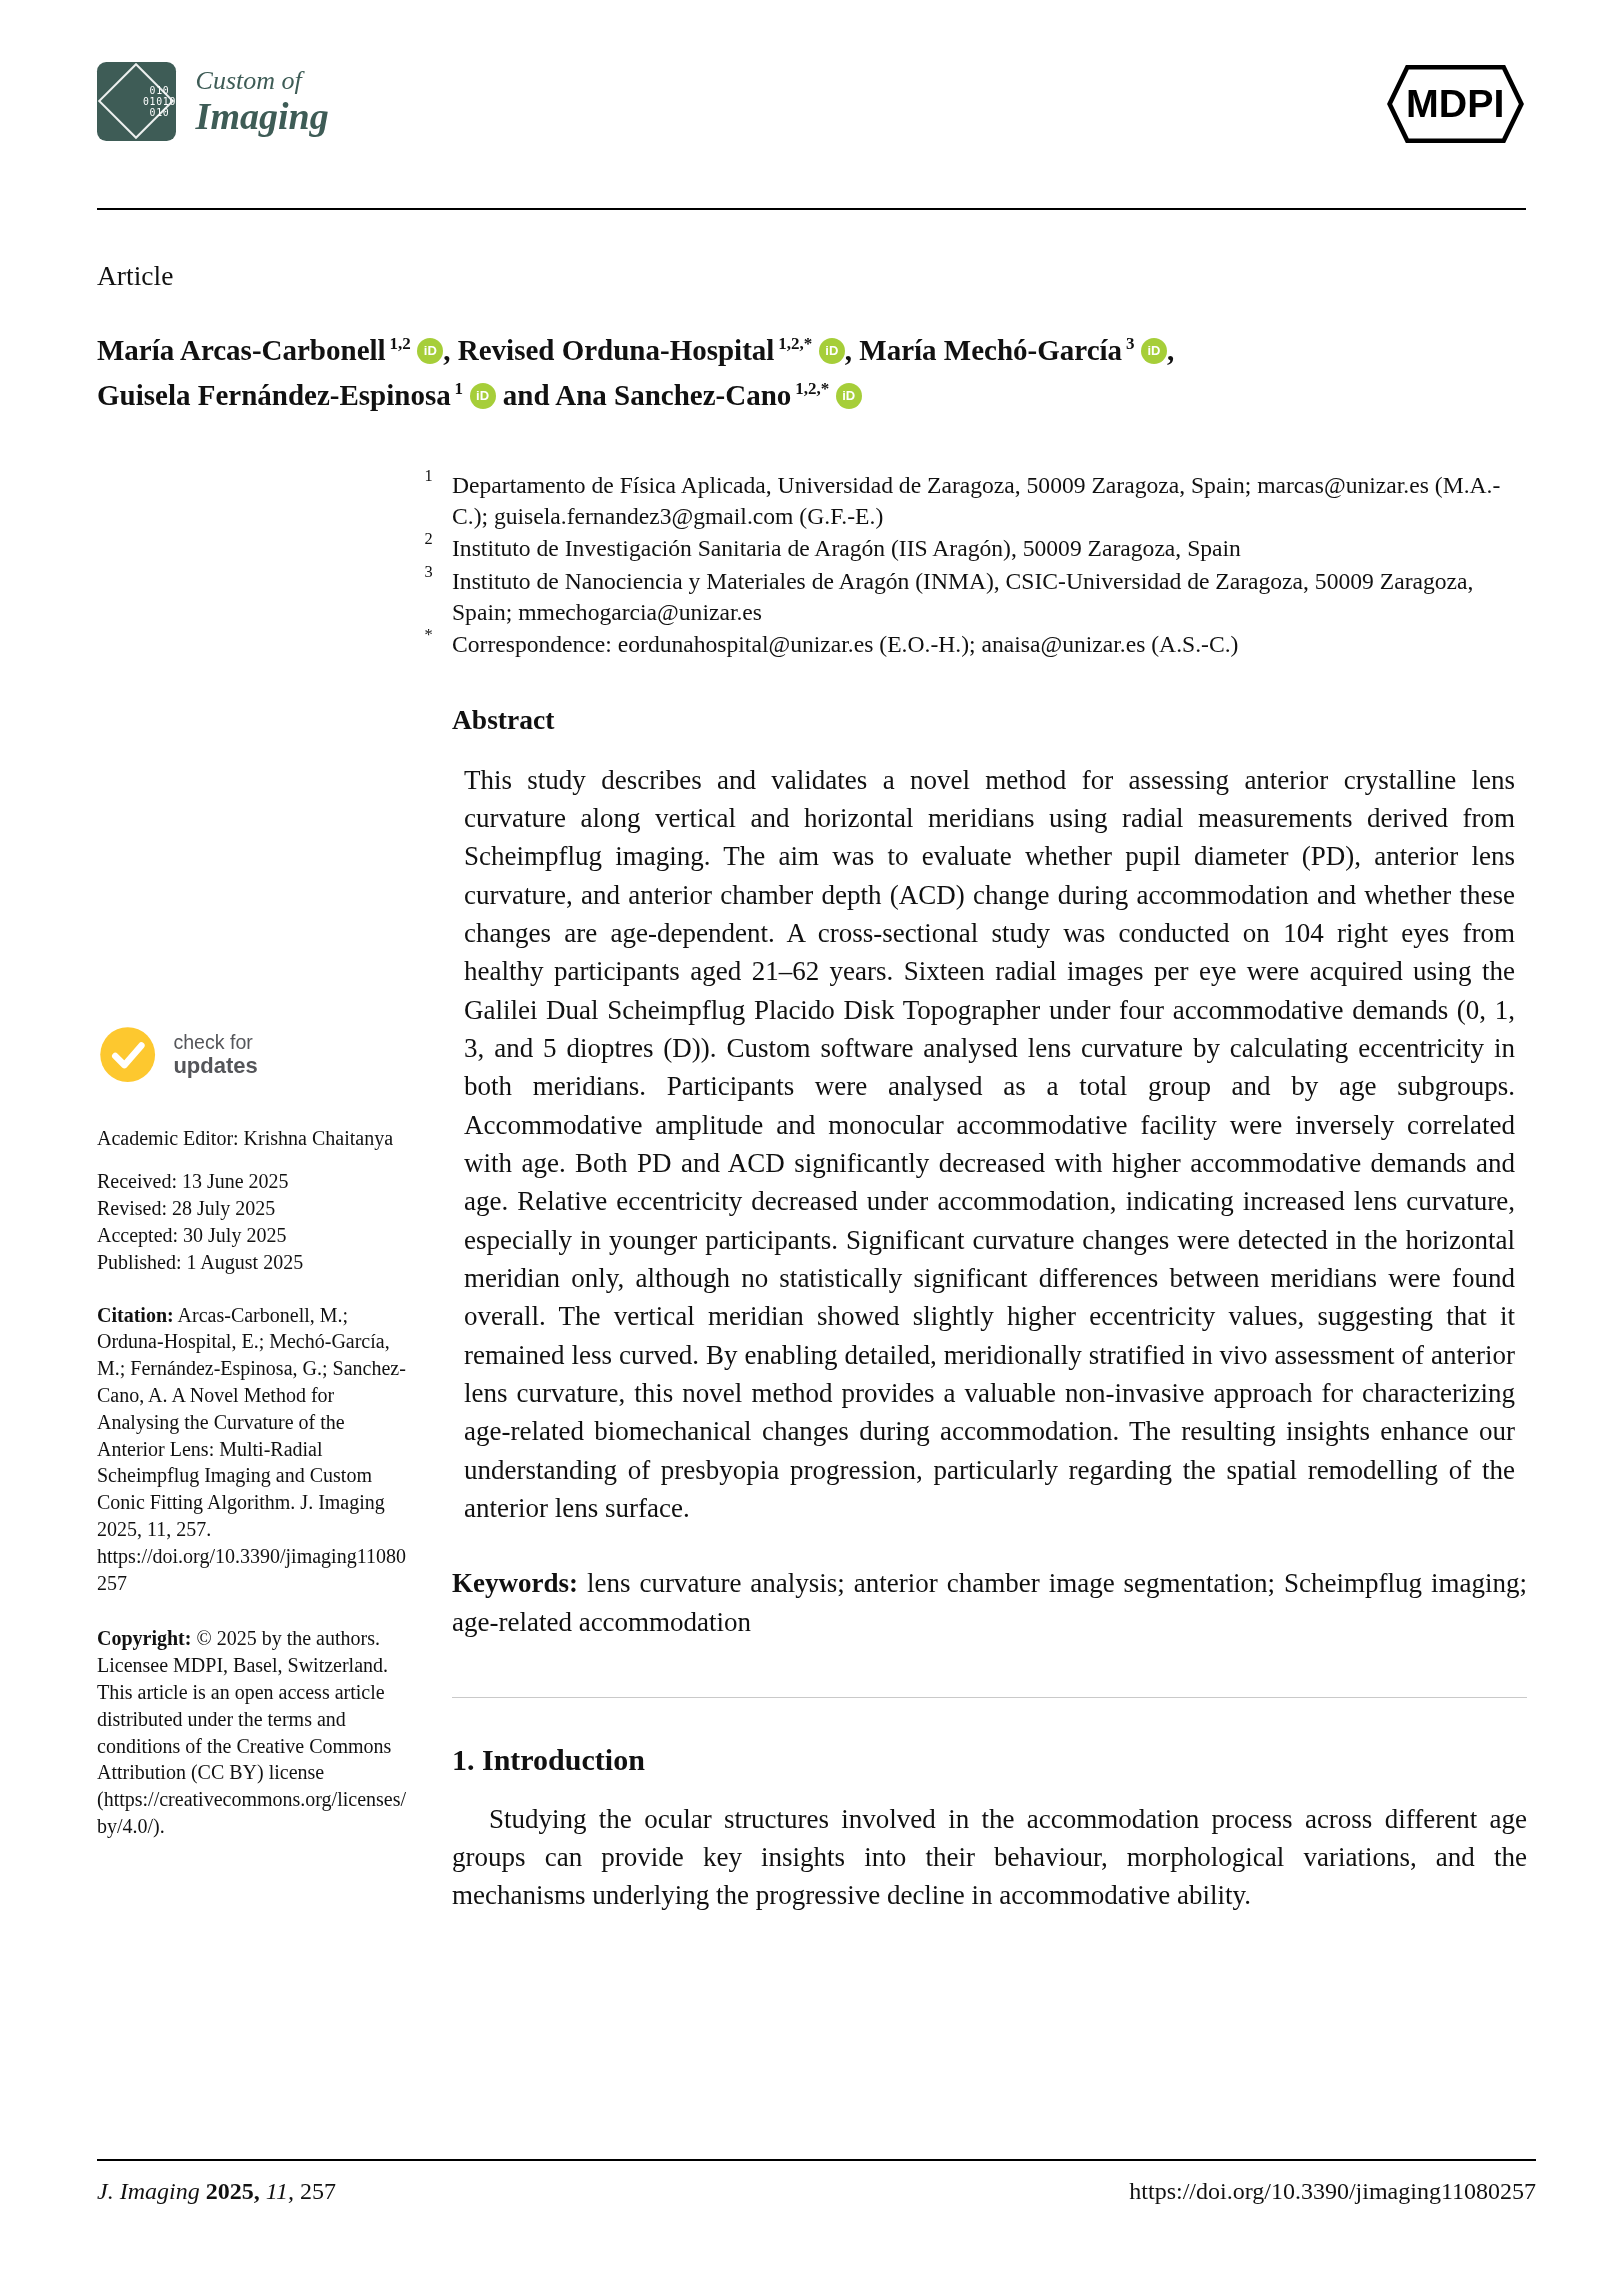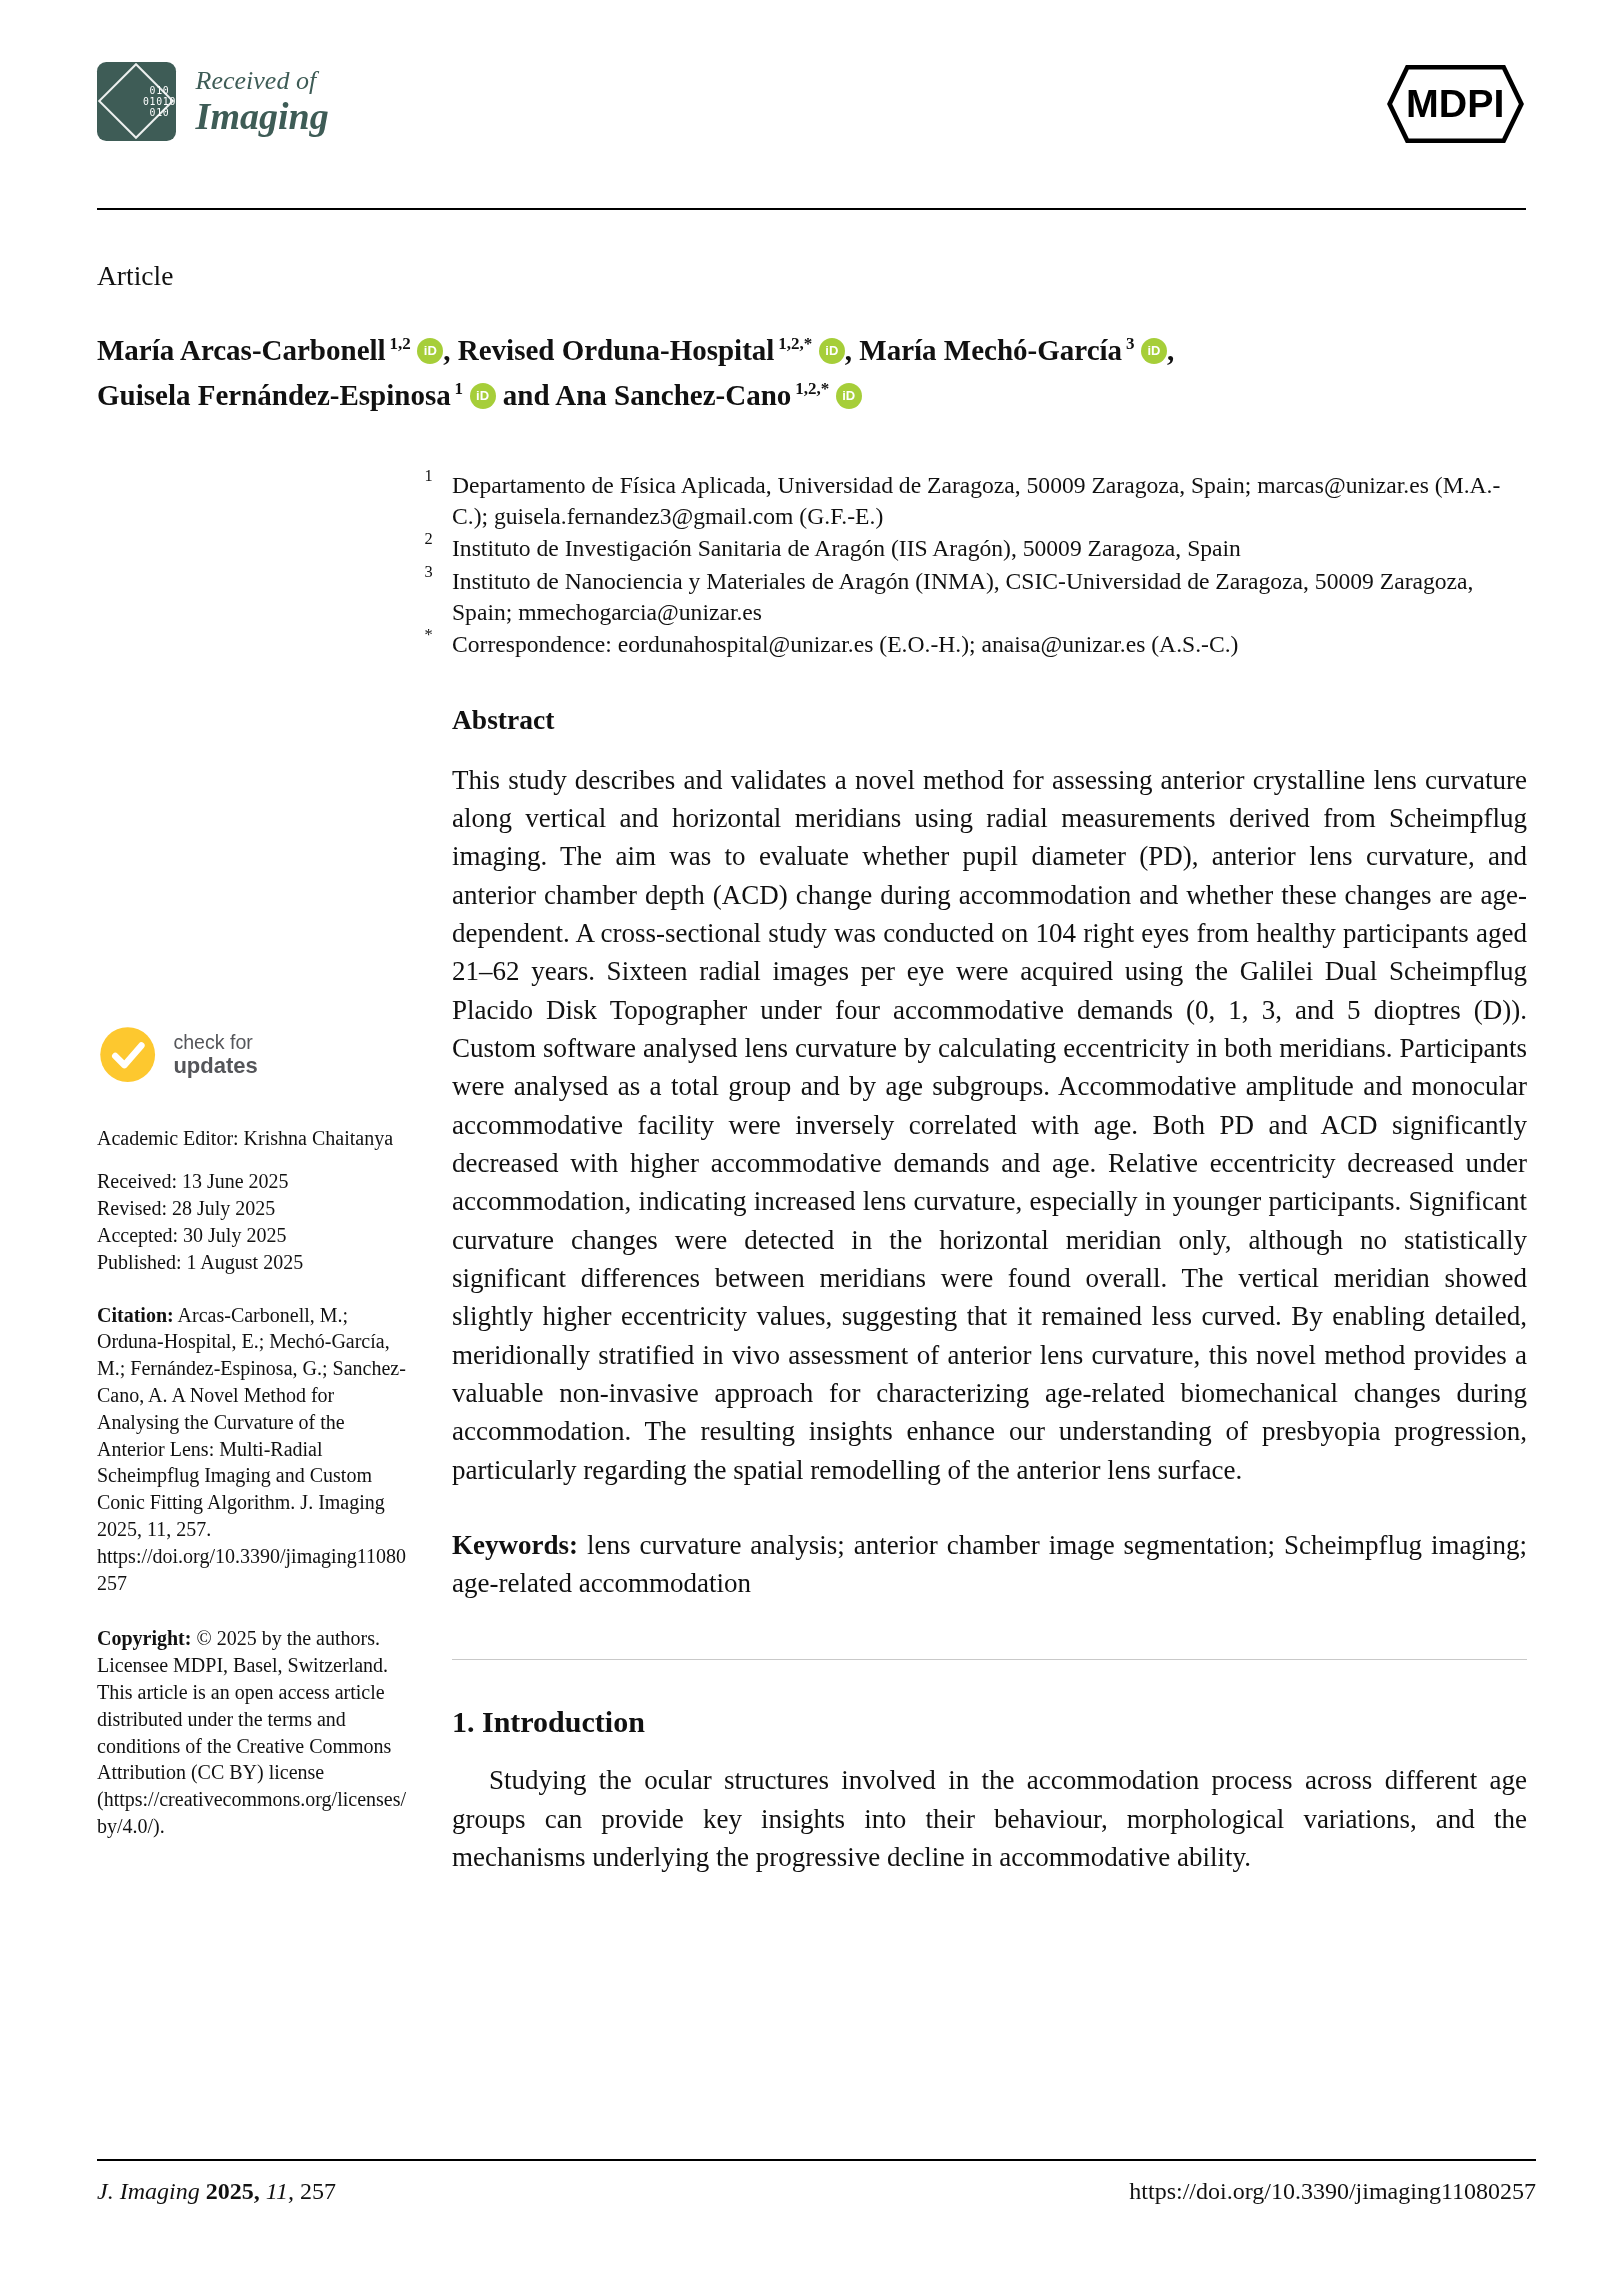--- a/index.html
+++ b/index.html
@@ -107,21 +107,21 @@
   .check-badge-text .cb2 { font-weight: 700; font-size: 22px; }
   .editor-block { margin-top: 39px; }
   .dates-block { margin-top: 17px; }
   .citation-block { margin-top: 26px; overflow-wrap: anywhere; }
   .copyright-block { margin-top: 29px; overflow-wrap: anywhere; }
   .sb-label { font-weight: 700; }
 
   
   .main { font-size: 27px; line-height: 1.42; text-align: justify; }
   .abstract-heading { font-weight: 700; font-size: 27.5px; margin: 0 0 22px 0; text-align: left; }
-  .abstract-text { margin: 0; }
+  .abstract-text { margin: 12px; }
   .keywords { margin-top: 37px; }
   .kw-label { font-weight: 700; }
   .body-divider { border: none; border-top: 1.3px solid #c9c9c9; margin: 56px 0 0 0; }
   .section-heading { font-size: 30px; font-weight: 700; margin: 41px 0 0 0; text-align: left; }
   .intro-paragraph { margin: 18.3px 0 0 0; text-indent: 37px; }
 
   
   .footer {
     position: absolute; left: 97px; right: 87px; top: 2159px;
     border-top: 2.6px solid #000;
@@ -142,21 +142,21 @@
     <div class="journal-brand">
       <div class="journal-logo">
         <div class="logo-diamond"></div>
         <div class="logo-binary">
           <span>010</span>
           <span>01010</span>
           <span>010</span>
         </div>
       </div>
       <div class="journal-name">
-        <div class="jn-top">Received of</div>
+        <div class="jn-top">Custom of</div>
         <div class="jn-bottom">Imaging</div>
       </div>
     </div>
 
     <div class="mdpi-logo">
       <svg width="141" height="84" viewBox="0 0 215 128">
         <polygon points="34,8 181,8 208,64 181,120 34,120 7,64" fill="none" stroke="#000" stroke-width="7"></polygon>
         <text class="mdpi-word" x="107" y="84" text-anchor="middle">MDPI</text>
       </svg>
     </div>

